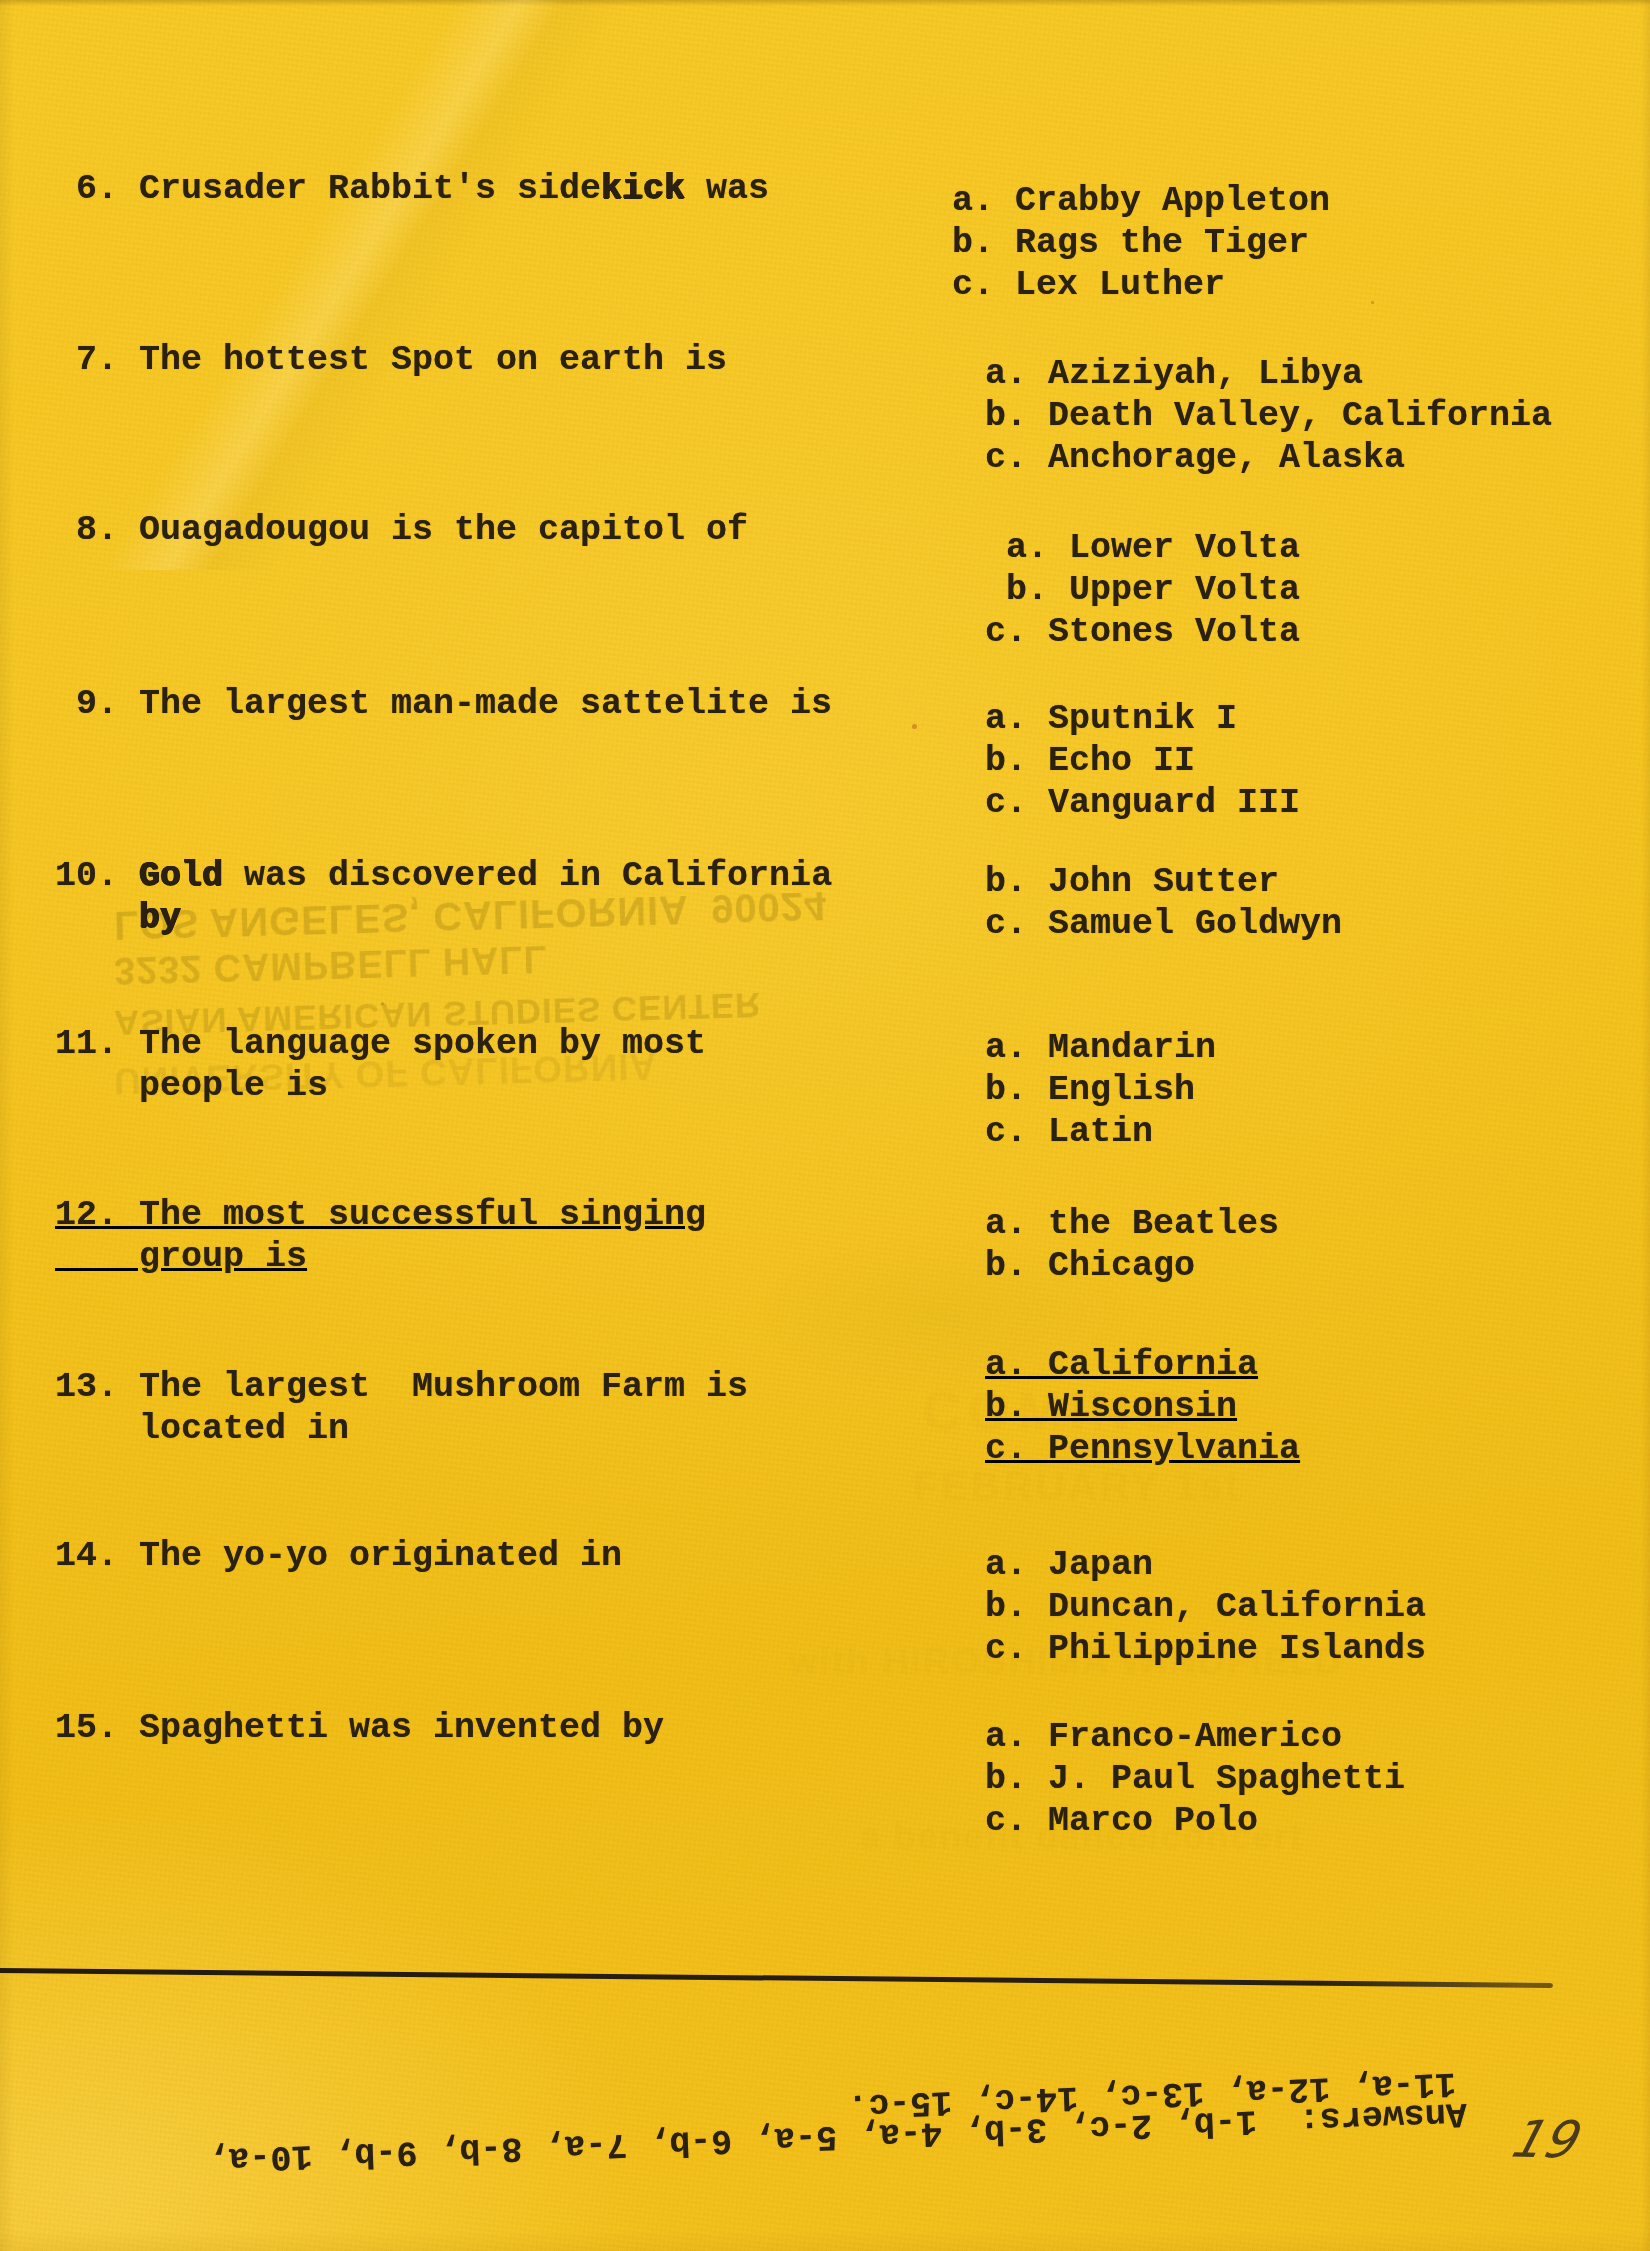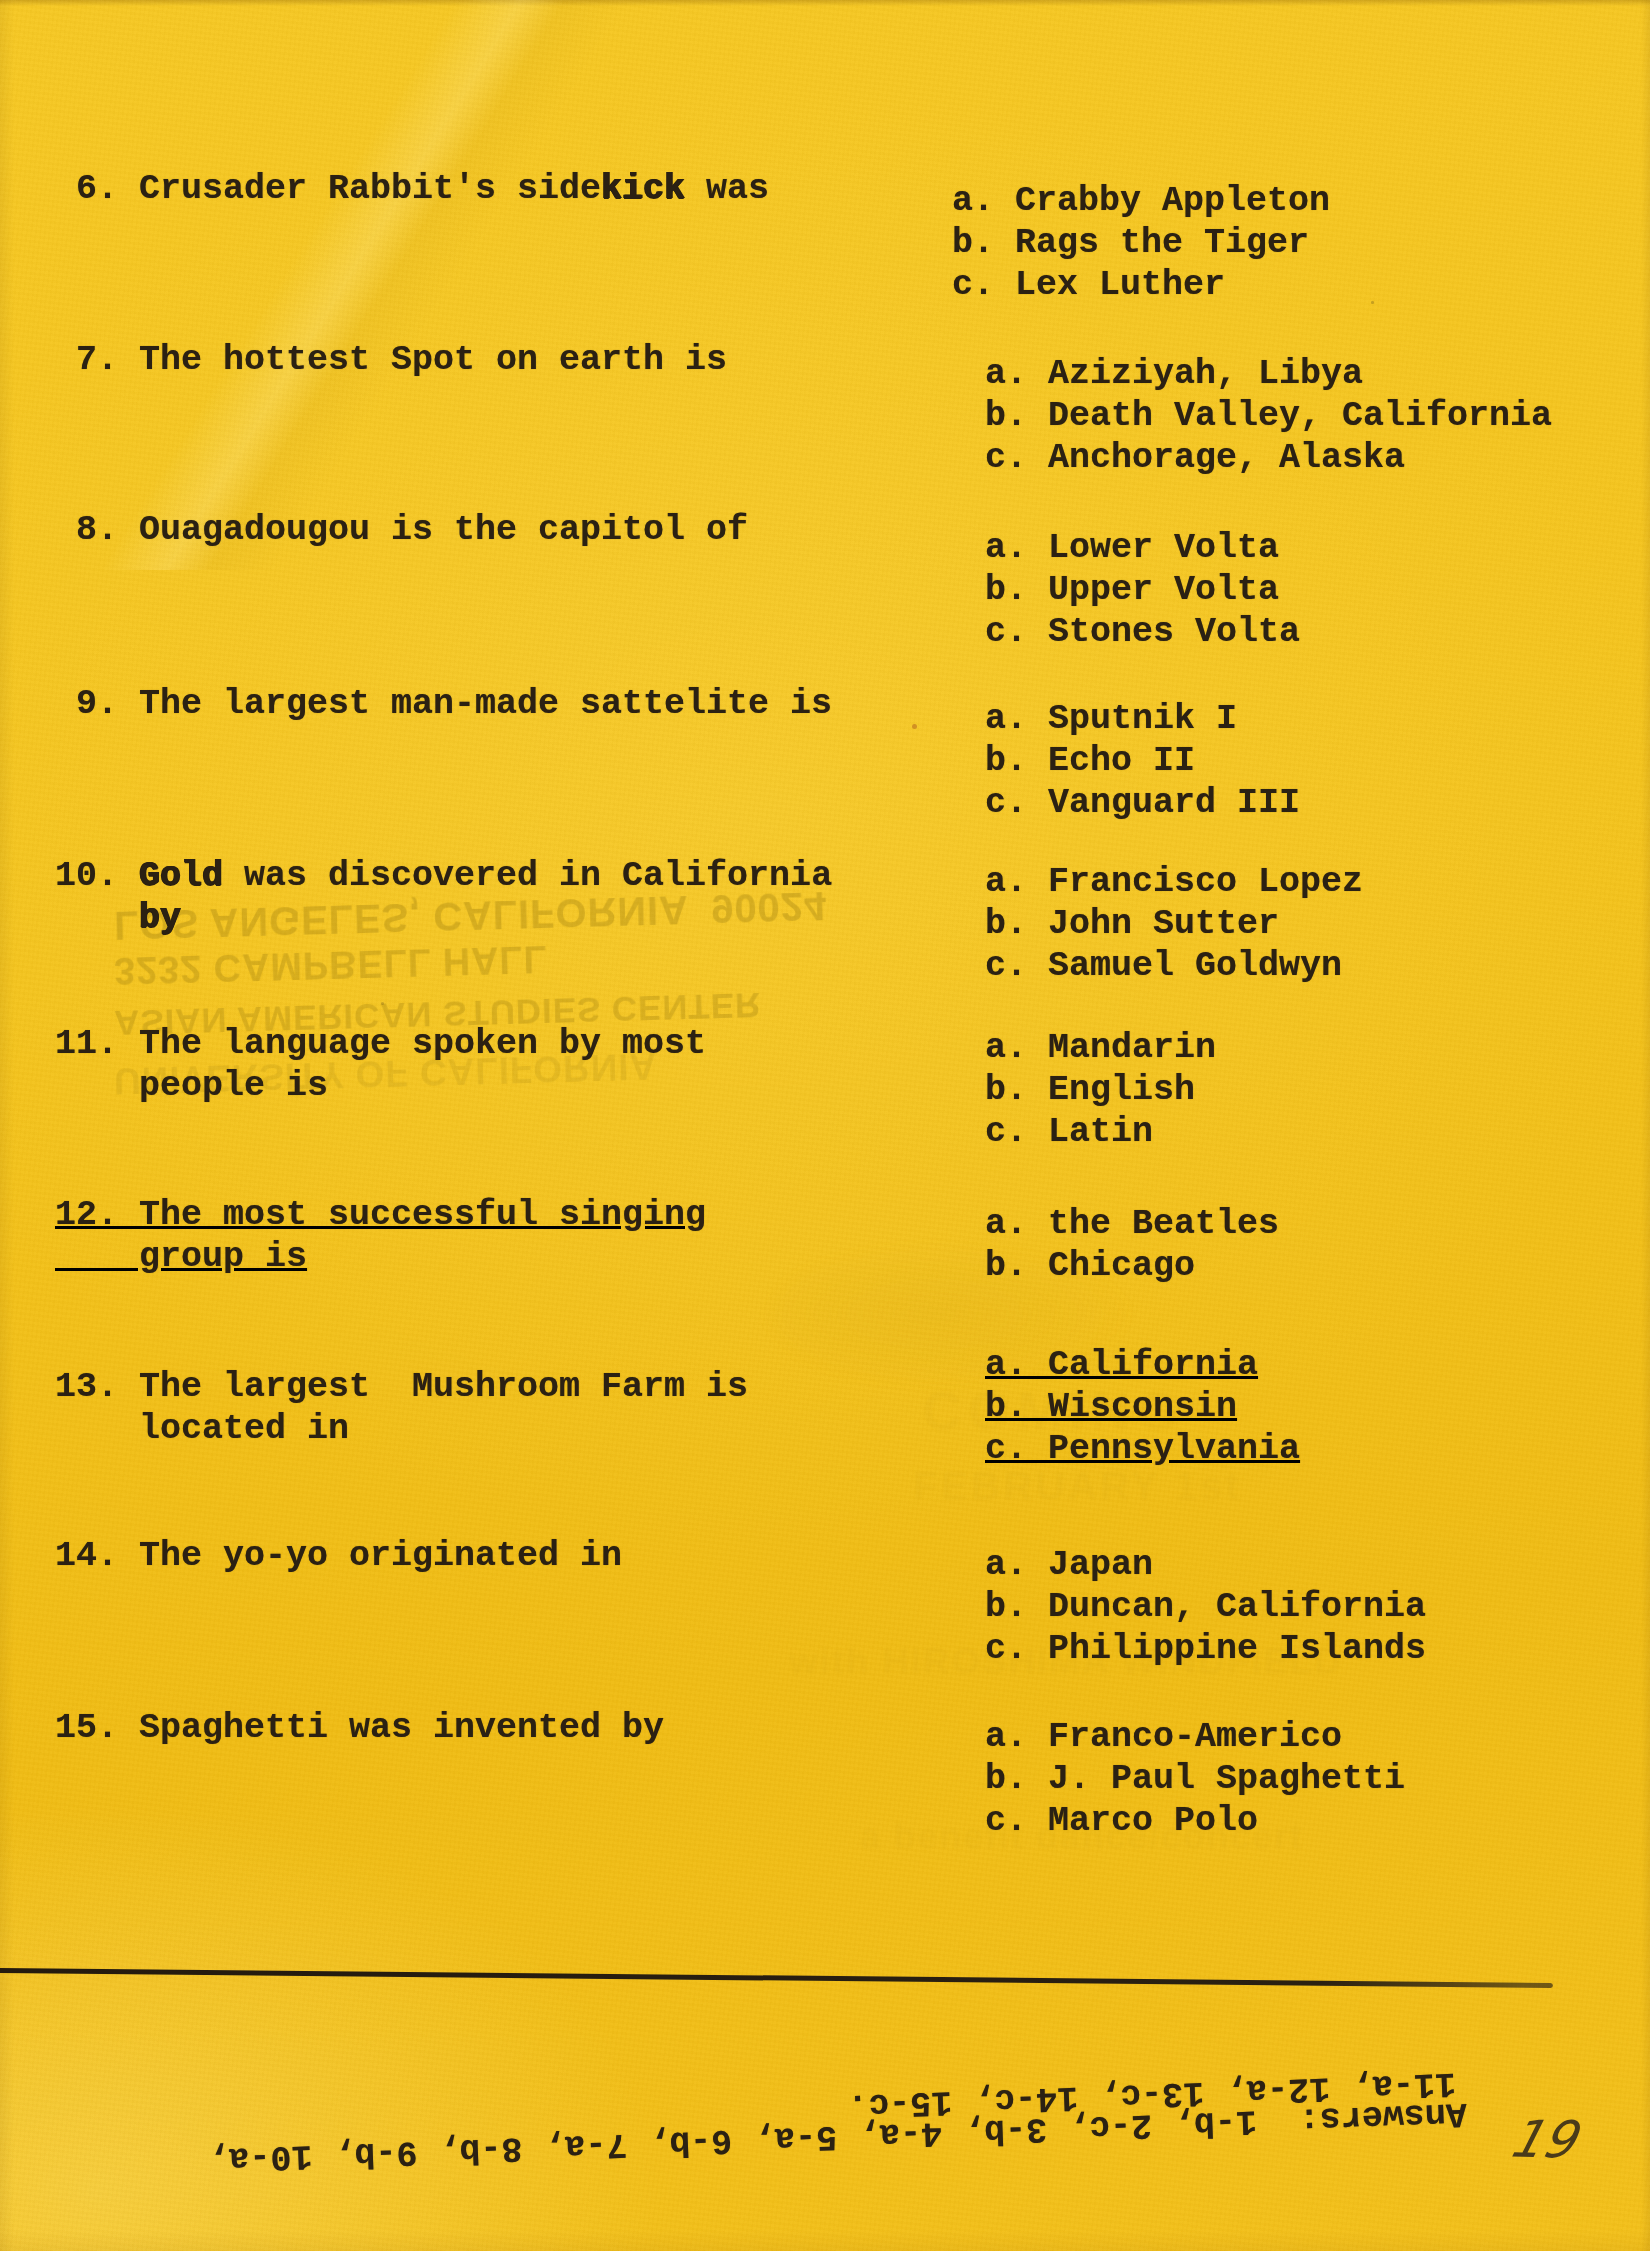--- a/index.html
+++ b/index.html
@@ -119,39 +119,38 @@
         <div class="qline"> 7. The hottest Spot on earth is</div>
       </div>
       <div class="oblock" style="left: 985px; top: 353px;">
         <div class="optline">a. Aziziyah, Libya</div>
         <div class="optline">b. Death Valley, California</div>
         <div class="optline">c. Anchorage, Alaska</div>
       </div>
       <div class="qblock" style="left: 55px; top: 509px;">
         <div class="qline"> 8. Ouagadougou is the capitol of</div>
       </div>
-      <div class="oblock" style="left: 985px; top: 527px;">
+      <div class="oblock" style="left: 985px; top: 527px; text-align: right;">
         <div class="optline">a. Lower Volta</div>
         <div class="optline">b. Upper Volta</div>
         <div class="optline">c. Stones Volta</div>
       </div>
       <div class="qblock" style="left: 55px; top: 683px;">
         <div class="qline"> 9. The largest man-made sattelite is</div>
       </div>
       <div class="oblock" style="left: 985px; top: 698px;">
         <div class="optline">a. Sputnik I</div>
         <div class="optline">b. Echo II</div>
         <div class="optline">c. Vanguard III</div>
       </div>
       <div class="qblock" style="left: 55px; top: 855px;">
         <div class="qline">10. <span class="ov">Gold</span> was discovered in California</div>
         <div class="qline">    <span class="ov">by</span></div>
       </div>
       <div class="oblock" style="left: 985px; top: 861px;">
-        <div class="optline">a. Francisco Lopez</div>
         <div class="optline">b. John Sutter</div>
         <div class="optline">c. Samuel Goldwyn</div>
       </div>
       <div class="qblock" style="left: 55px; top: 1023px;">
         <div class="qline">11. The language spoken by most</div>
         <div class="qline">    people is</div>
       </div>
       <div class="oblock" style="left: 985px; top: 1027px;">
         <div class="optline">a. Mandarin</div>
         <div class="optline">b. English</div>

